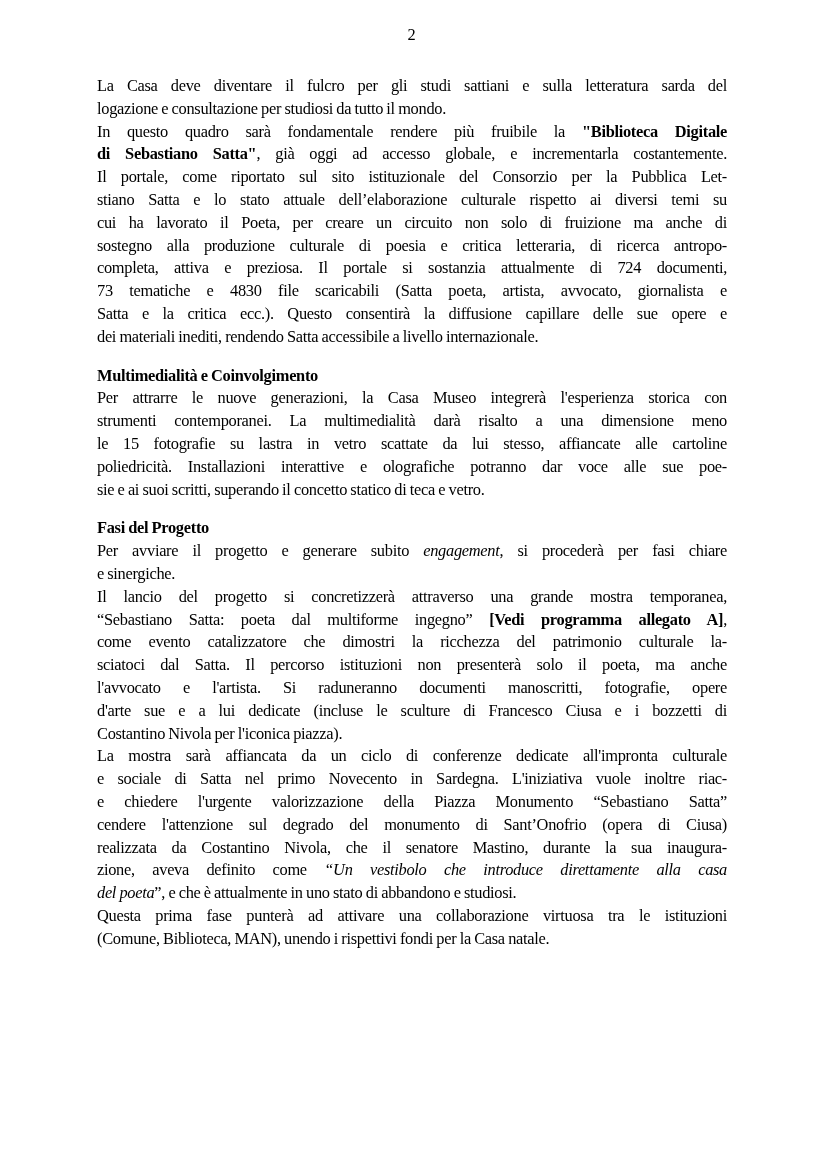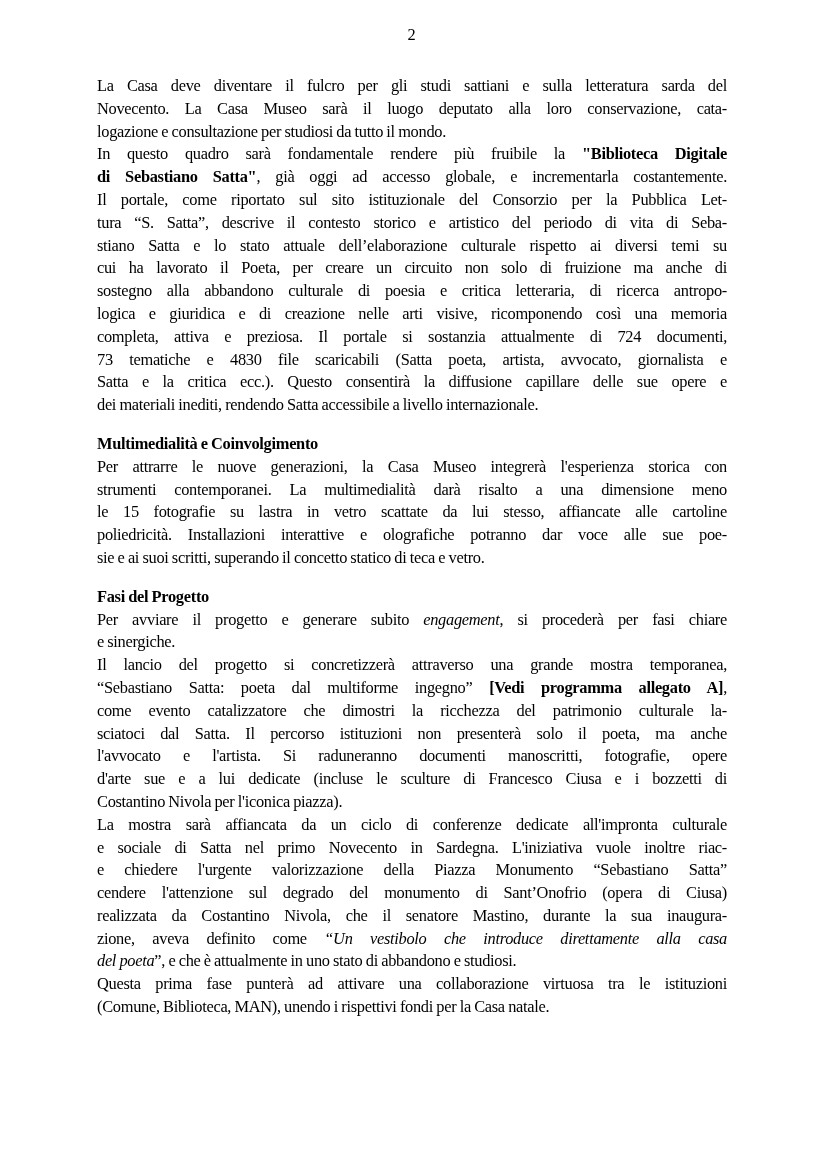--- a/index.html
+++ b/index.html
@@ -52,34 +52,31 @@
   .i { font-style: italic; }
 </style>
 </head>
 <body>
 
 <div class="page">
   <div class="page-number">2</div>
   <div class="content">
       <div class="paragraph">
         <div class="line"><span class="">La Casa deve diventare il fulcro per gli studi sattiani e sulla letteratura sarda del</span></div>
-        <div class="line"><span class="">Novecento. La Casa Museo sarà il luogo deputato alla loro conservazione, cata-</span></div>
         <div class="line last"><span class="">logazione e consultazione per studiosi da tutto il mondo.</span></div>
       </div>
       <div class="paragraph">
         <div class="line"><span class="">In questo quadro sarà fondamentale rendere più fruibile la </span><span class="b ">"Biblioteca Digitale</span></div>
         <div class="line"><span class="b ">di Sebastiano Satta"</span><span class="">, già oggi ad accesso globale, e incrementarla costantemente.</span></div>
       </div>
       <div class="paragraph">
         <div class="line"><span class="">Il portale, come riportato sul sito istituzionale del Consorzio per la Pubblica Let-</span></div>
-        <div class="line"><span class="">tura “S. Satta”, descrive il contesto storico e artistico del periodo di vita di Seba-</span></div>
         <div class="line"><span class="">stiano Satta e lo stato attuale dell’elaborazione culturale rispetto ai diversi temi su</span></div>
         <div class="line"><span class="">cui ha lavorato il Poeta, per creare un circuito non solo di fruizione ma anche di</span></div>
-        <div class="line"><span class="">sostegno alla abbandono culturale di poesia e critica letteraria, di ricerca antropo-</span></div>
-        <div class="line"><span class="">logica e giuridica e di creazione nelle arti visive, ricomponendo così una memoria</span></div>
+        <div class="line"><span class="">sostegno alla produzione culturale di poesia e critica letteraria, di ricerca antropo-</span></div>
         <div class="line"><span class="">completa, attiva e preziosa. Il portale si sostanzia attualmente di 724 documenti,</span></div>
         <div class="line"><span class="">73 tematiche e 4830 file scaricabili (Satta poeta, artista, avvocato, giornalista e</span></div>
         <div class="line"><span class="">Satta e la critica ecc.). Questo consentirà la diffusione capillare delle sue opere e</span></div>
         <div class="line last"><span class="">dei materiali inediti, rendendo Satta accessibile a livello internazionale.</span></div>
       </div>
       <div class="heading">Multimedialità e Coinvolgimento</div>
       <div class="paragraph">
         <div class="line"><span class="">Per attrarre le nuove generazioni, la Casa Museo integrerà l'esperienza storica con</span></div>
         <div class="line"><span class="">strumenti contemporanei. La multimedialità darà risalto a una dimensione meno</span></div>
         <div class="line"><span class="">le 15 fotografie su lastra in vetro scattate da lui stesso, affiancate alle cartoline</span></div>

